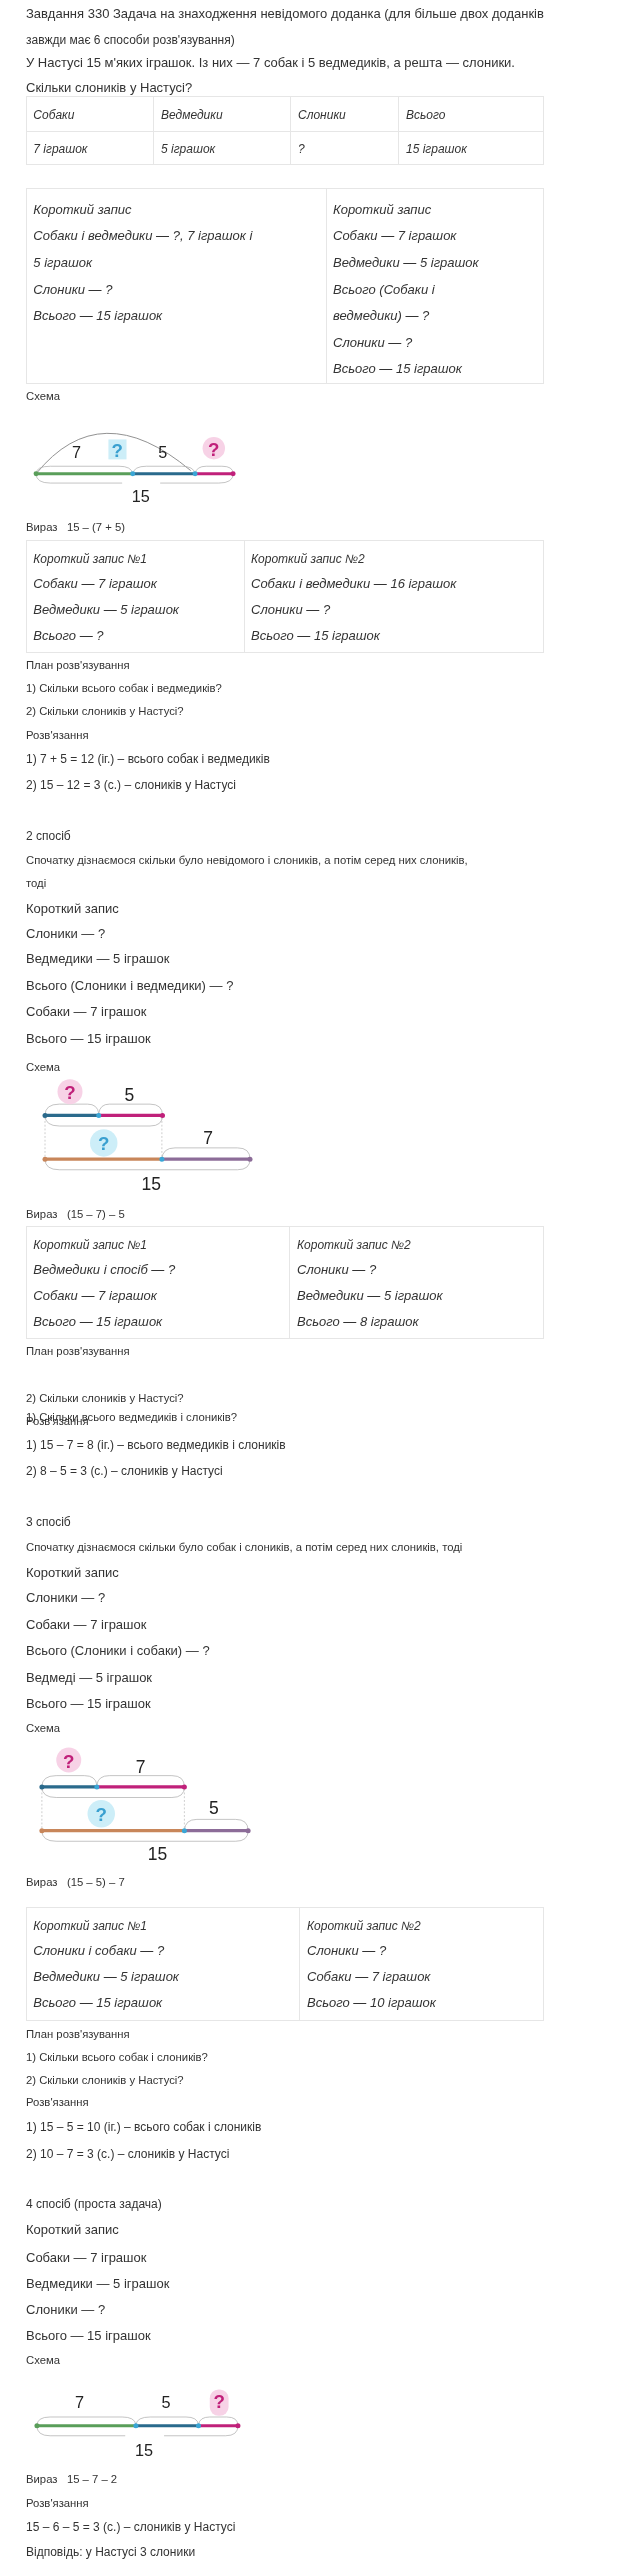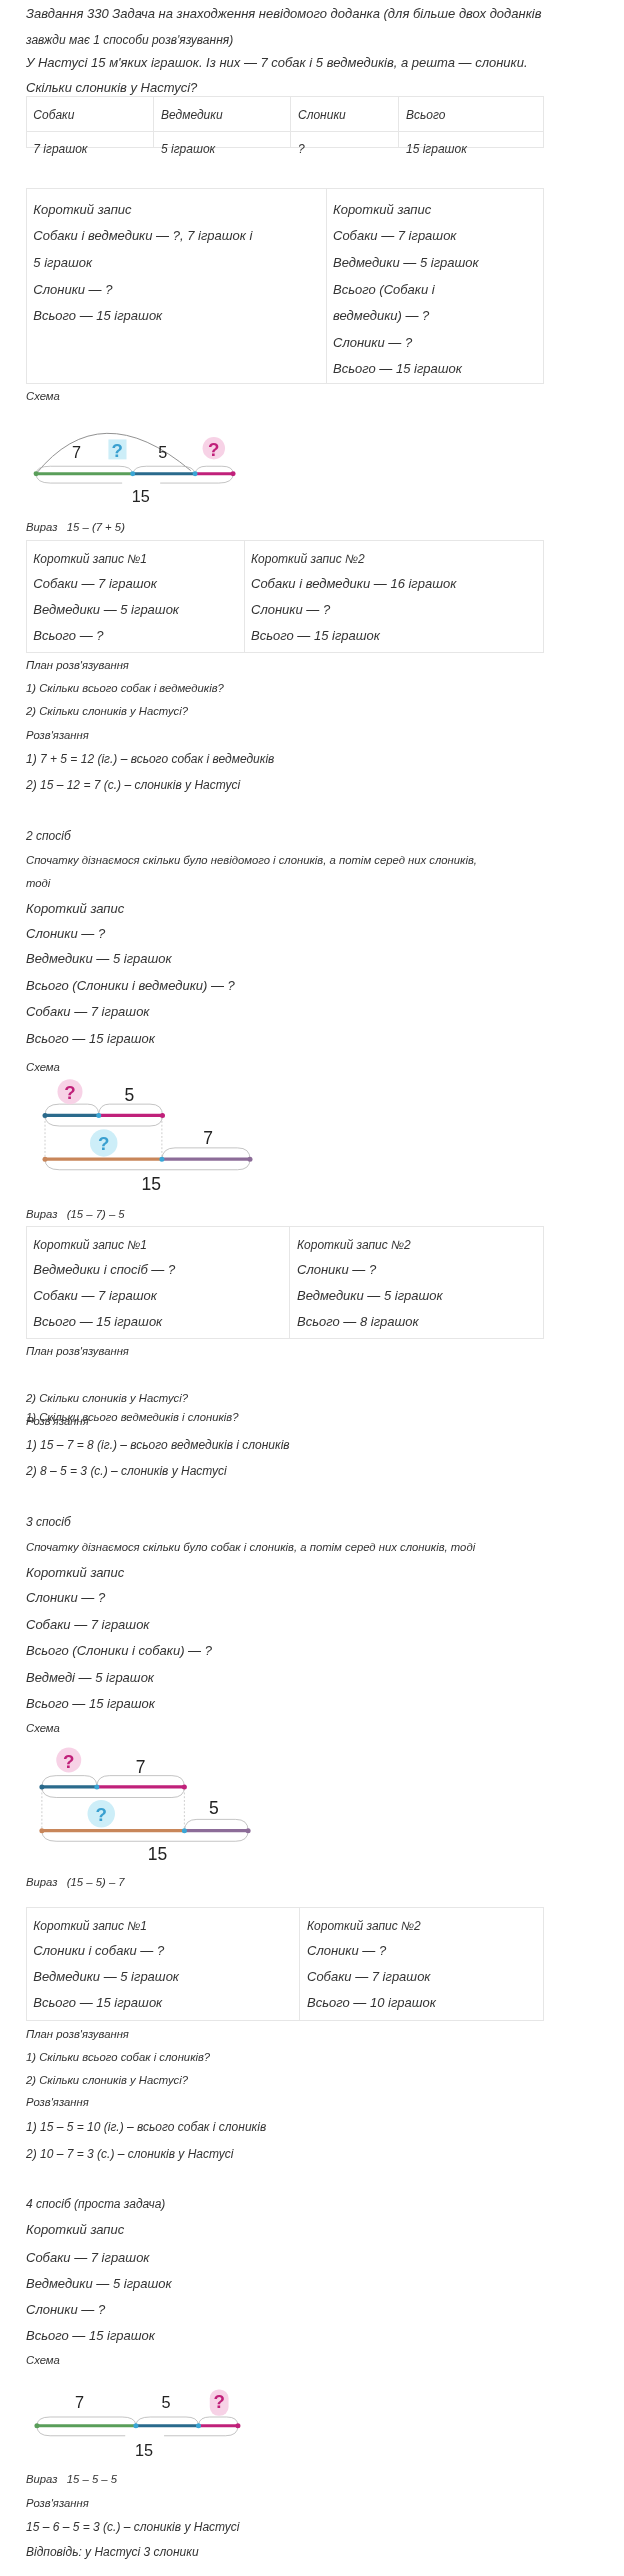--- a/index.html
+++ b/index.html
@@ -1,36 +1,36 @@
 <!DOCTYPE html>
 <html style="font-size:10px"><head>
 <meta charset="utf-8">
 <style>
   html, body { margin:0; padding:0; background:#ffffff; }
   body { width:625px; height:2576px; position:relative; overflow:hidden;
          font-family:"Liberation Sans", "DejaVu Sans", sans-serif; color:#333333; }
-  .t { position:absolute; left:26px; white-space:nowrap; font-size:12px; line-height:15px; font-style:italic; }
+  .t { position:absolute; left:26px; white-space:nowrap; font-size:12px; line-height:15px; }
   .t.b { font-size:13px; }
   .t.s { font-size:11.3px; }
   .box { position:absolute; left:26px; width:518px; border:1.3px solid #e6e6e6; box-sizing:border-box; }
   .vline { position:absolute; top:0; bottom:0; width:1.3px; background:#e6e6e6; }
   .hline { position:absolute; left:0; right:0; height:1.3px; background:#e6e6e6; }
   .cell { position:absolute; white-space:nowrap; font-size:12px; line-height:15px; font-style:italic; }
   .cell.b { font-size:13px; }
   svg text { font-family:"Liberation Sans", sans-serif; }
 </style>
 </head>
 <body>
 
 <div class="t b" style="top:6.3px">Завдання 330  Задача на знаходження невідомого доданка (для більше двох доданків</div>
-<div class="t" style="top:33px">завжди має 1 способи розв'язування)</div>
+<div class="t" style="top:33px">завжди має 6 способи розв'язування)</div>
 <div class="t b" style="top:55px">У Настусі 15 м'яких іграшок. Із них — 7 собак і 5 ведмедиків, а решта — слоники.</div>
 <div class="t b" style="top:80px">Скільки слоників у Настусі?</div>
 
-<div class="box" style="top:96px;height:52px">
+<div class="box" style="top:96px;height:69px">
   <div class="hline" style="top:34px"></div>
   <div class="vline" style="left:126px"></div>
   <div class="vline" style="left:263px"></div>
   <div class="vline" style="left:371px"></div>
   <div class="cell" style="left:6.3px;top:11.3px">Собаки</div>
   <div class="cell" style="left:134px;top:11.3px">Ведмедики</div>
   <div class="cell" style="left:271px;top:11.3px">Слоники</div>
   <div class="cell" style="left:379px;top:11.3px">Всього</div>
   <div class="cell" style="left:6.3px;top:45px">7 іграшок</div>
   <div class="cell" style="left:134px;top:45px">5 іграшок</div>
@@ -85,21 +85,21 @@
   <div class="cell" style="left:224px;top:10.6px">Короткий запис №2</div>
   <div class="cell b" style="left:224px;top:35px">Собаки і ведмедики — 16 іграшок</div>
   <div class="cell b" style="left:224px;top:61px">Слоники — ?</div>
   <div class="cell b" style="left:224px;top:87px">Всього — 15 іграшок</div>
 </div>
 <div class="t s" style="top:658px">План розв'язування</div>
 <div class="t s" style="top:681px">1) Скільки всього собак і ведмедиків?</div>
 <div class="t s" style="top:704px">2) Скільки слоників у Настусі?</div>
 <div class="t s" style="top:728px">Розв'язання</div>
 <div class="t" style="top:752px">1) 7 + 5 = 12 (іг.) – всього собак і ведмедиків</div>
-<div class="t" style="top:778px">2) 15 – 12 = 7 (с.) – слоників у Настусі</div>
+<div class="t" style="top:778px">2) 15 – 12 = 3 (с.) – слоників у Настусі</div>
 
 <div class="t" style="top:829px">2 спосіб</div>
 <div class="t s" style="top:853px">Спочатку дізнаємося скільки було невідомого і слоників, а потім серед них слоників,</div>
 <div class="t s" style="top:876px">тоді</div>
 <div class="t b" style="top:901px">Короткий запис</div>
 <div class="t b" style="top:926px">Слоники — ?</div>
 <div class="t b" style="top:951px">Ведмедики — 5 іграшок</div>
 <div class="t b" style="top:978px">Всього (Слоники і ведмедики) — ?</div>
 <div class="t b" style="top:1004px">Собаки — 7 іграшок</div>
 <div class="t b" style="top:1031px">Всього — 15 іграшок</div>
@@ -217,17 +217,17 @@
   <circle cx="59" cy="76" r="4" fill="#5a9e5a"></circle>
   <circle cx="217" cy="76" r="4" fill="#3aa6d6"></circle>
   <circle cx="317" cy="76" r="4" fill="#3aa6d6"></circle>
   <circle cx="380" cy="76" r="4" fill="#c0207a"></circle>
   <text x="127" y="48" font-size="26" text-anchor="middle" fill="#222">7</text>
   <text x="265" y="48" font-size="26" text-anchor="middle" fill="#222">5</text>
   <rect x="335" y="18" width="30" height="42" rx="14" fill="#f7d2e6"></rect>
   <text x="350" y="48" font-size="30" font-weight="bold" text-anchor="middle" fill="#c0207a">?</text>
   <text x="230" y="125" font-size="26" text-anchor="middle" fill="#222">15</text>
 </svg>
-<div class="t s" style="top:2472px"><span>Вираз</span>&nbsp;&nbsp;&nbsp;<span>15 – 5 – 5</span></div>
+<div class="t s" style="top:2472px"><span>Вираз</span>&nbsp;&nbsp;&nbsp;<span>15 – 7 – 2</span></div>
 <div class="t s" style="top:2496px">Розв'язання</div>
 <div class="t" style="top:2520px">15 – 6 – 5 = 3 (с.) – слоників у Настусі</div>
 <div class="t" style="top:2545px">Відповідь: у Настусі 3 слоники</div>
 
 
 </body></html>

